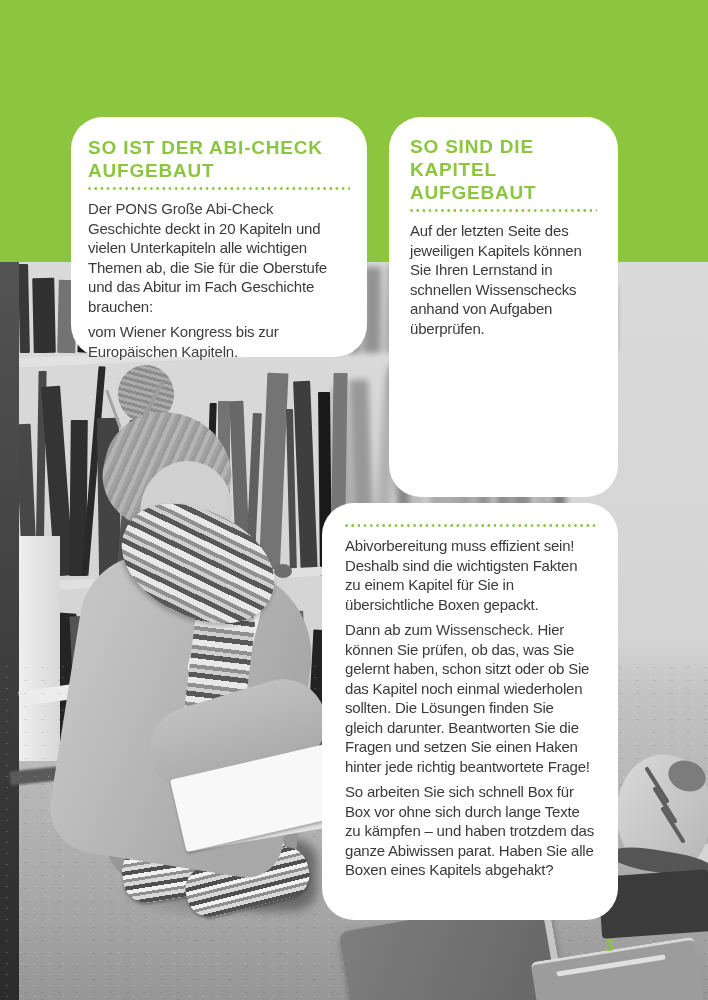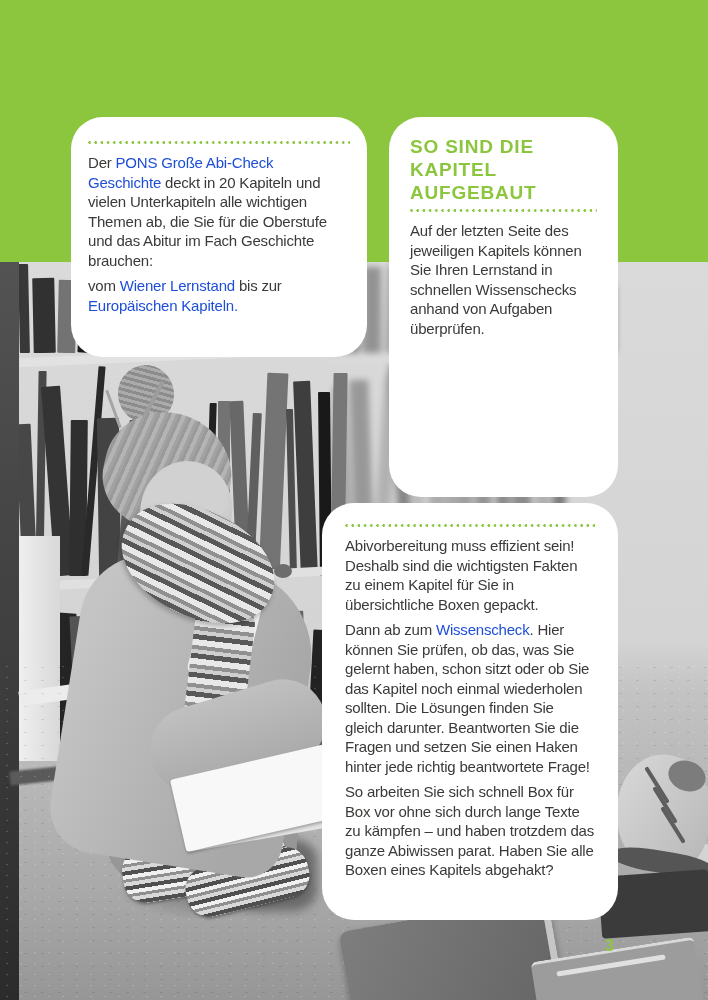--- a/index.html
+++ b/index.html
@@ -74,21 +74,21 @@
   .card{position:absolute;background:#ffffff;border-radius:32px;z-index:5;box-sizing:border-box;}
   .card1{left:71px;top:117px;width:296px;height:240px;padding:19px 17px;}
   .card2{left:389px;top:117px;width:229px;height:380px;padding:18px 21px;}
   .card3{left:322px;top:503px;width:296px;height:417px;padding:16px 23px;}
   .card-heading{margin:0;color:#8cc63f;font-size:19px;line-height:23px;font-weight:bold;letter-spacing:.8px;}
   .dots{height:3px;margin:5px 0 9px 0;
     background-image:radial-gradient(circle at 1.5px 1.5px,#8cc63f 1.2px,transparent 1.5px);
     background-size:6.2px 3px;background-repeat:repeat-x;}
   .card-body p{margin:0 0 6px 0;color:#3a3a39;font-size:15px;line-height:19.5px;letter-spacing:-.2px;}
   .card-body p:last-child{margin-bottom:0;}
-  .card-body .hl{color:#1d4ed8;}
+  .card-body .hl{color:#404040;}
   
   .page-number{position:absolute;left:605px;top:937px;z-index:6;color:#8cc63f;font-size:16px;font-weight:bold;}
 </style>
 </head>
 <body>
 
 <div class="page">
 
   <div class="photo">
     <div class="blur-shelf">
@@ -229,24 +229,25 @@
     <div class="sole"></div>
     <div class="jeans-band"></div>
     <div class="notebook"></div>
     <div class="tablet"></div>
     <div class="pen"></div>
   </div>
 
   <div class="green-band"></div>
 
   <section class="card card1">
+    <h2 class="card-heading">SO IST DER ABI-CHECK AUFGEBAUT</h2>
     <div class="dots"></div>
     <div class="card-body">
         <p><span>Der </span><span class="hl">PONS Große Abi-Check Geschichte</span><span> deckt in 20 Kapiteln und vielen Unterkapiteln alle wichtigen Themen ab, die Sie für die Oberstufe und das Abitur im Fach Geschichte brauchen:</span></p>
-        <p><span>vom </span><span class="hl">Wiener Lernstand</span><span> bis zur </span><span class="hl">Europäischen Kapiteln.</span></p>
+        <p><span>vom </span><span class="hl">Wiener Kongress</span><span> bis zur </span><span class="hl">Europäischen Kapiteln.</span></p>
       </div>
   </section>
 
   <section class="card card2">
     <h2 class="card-heading">SO SIND DIE KAPITEL AUFGEBAUT</h2>
     <div class="dots"></div>
     <div class="card-body">
         <p><span>Auf der letzten Seite des jeweiligen Kapitels können Sie Ihren Lernstand in schnellen Wissenschecks anhand von Aufgaben überprüfen.</span></p>
       </div>
   </section>

